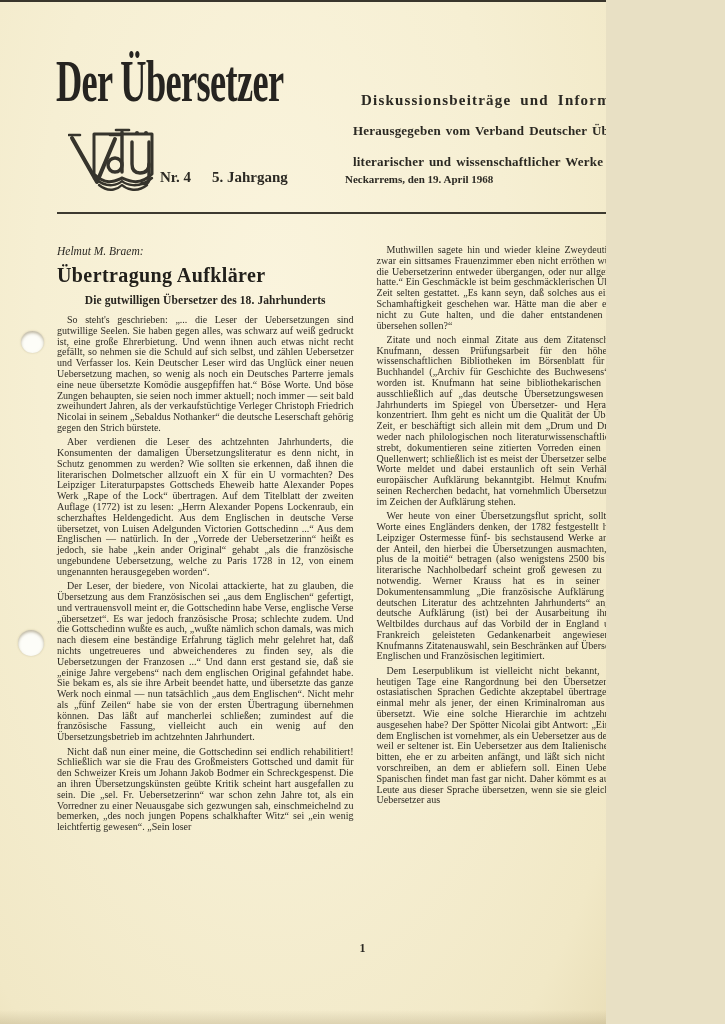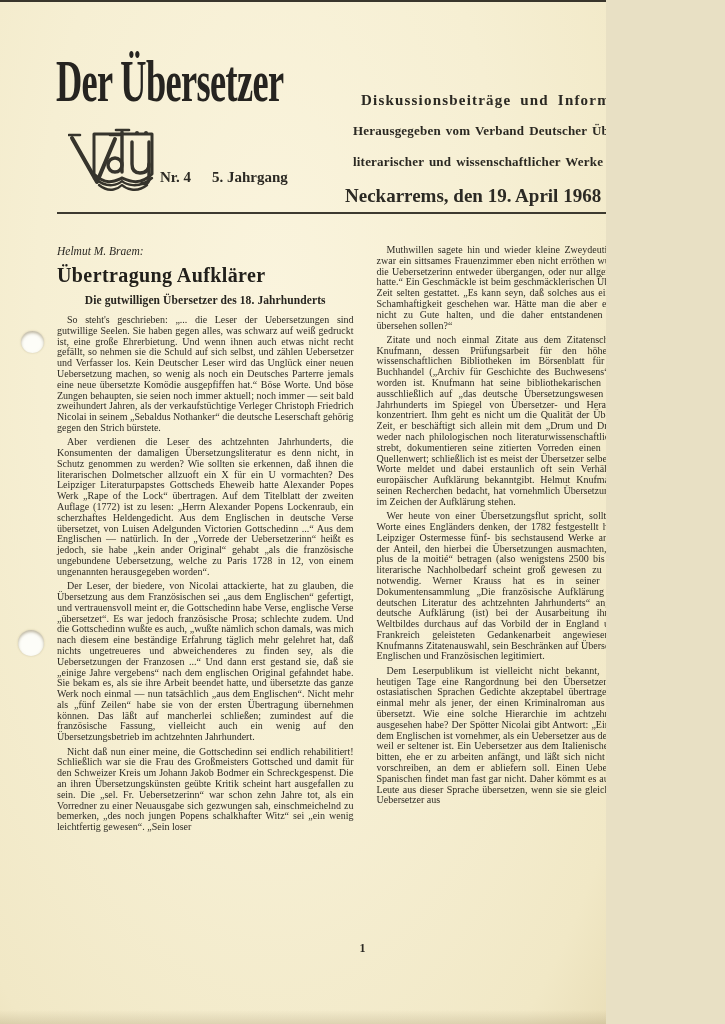--- a/index.html
+++ b/index.html
@@ -45,21 +45,21 @@
     margin:0 0 11px 16px;white-space:nowrap;
   }
   .masthead-publisher{
     font-size:13px;font-weight:bold;letter-spacing:.2px;word-spacing:1.5px;
     margin:8px;line-height:22.5px;white-space:nowrap;
   }
   .logo{position:absolute;left:68px;top:120px;}
   .issue-row{position:absolute;left:0;top:169px;width:725px;height:16px;}
   .issue-no{position:absolute;left:160px;top:0;font-size:15px;font-weight:bold;white-space:nowrap;}
   .issue-vol{position:absolute;left:212px;top:0;font-size:15px;font-weight:bold;white-space:nowrap;}
-  .issue-date{position:absolute;left:345px;top:16px;font-size:19px;font-weight:bold;white-space:nowrap;}
+  .issue-date{position:absolute;left:345px;top:4px;font-size:11px;font-weight:bold;white-space:nowrap;}
   .header-rule{
     position:absolute;left:57px;top:212px;width:611px;height:2px;
     background:#3d3a30;
   }
 
   
   .article{
     position:absolute;left:57px;top:245px;width:620px;
     display:flex;gap:23px;
   }

